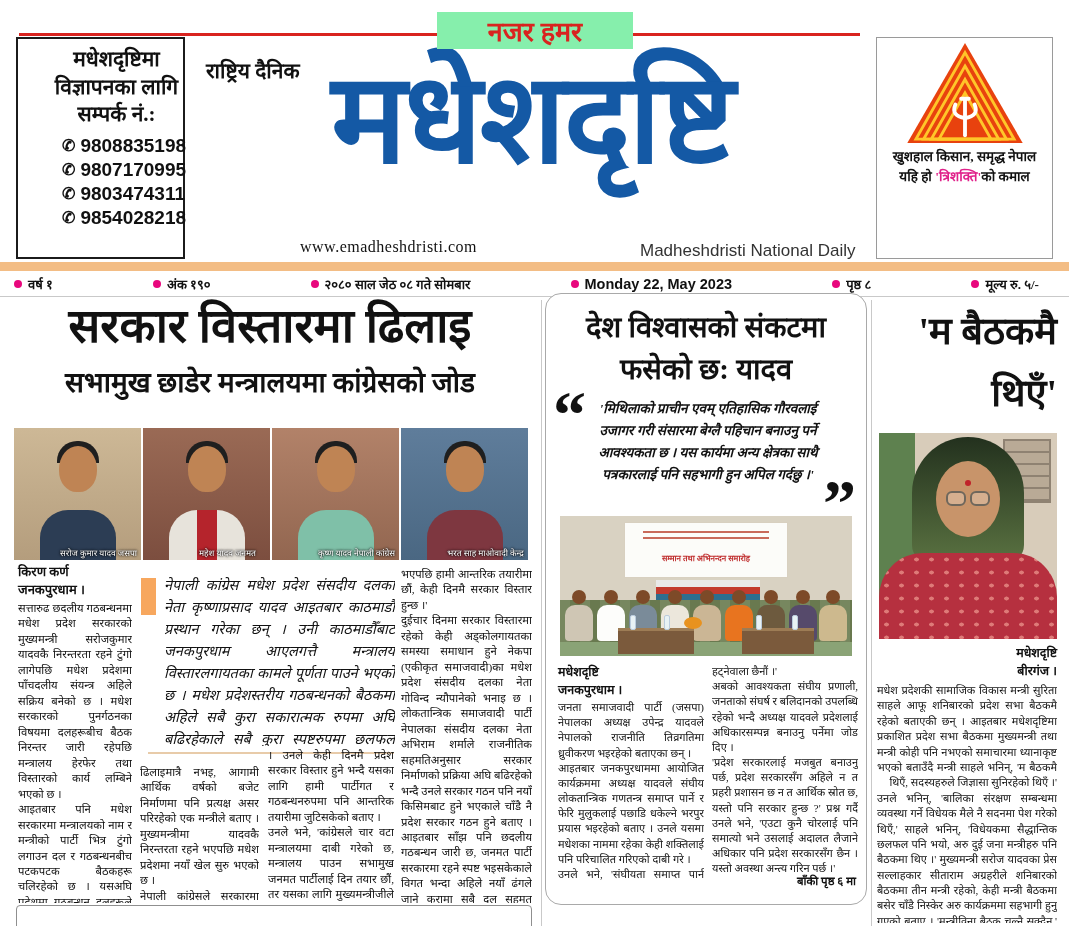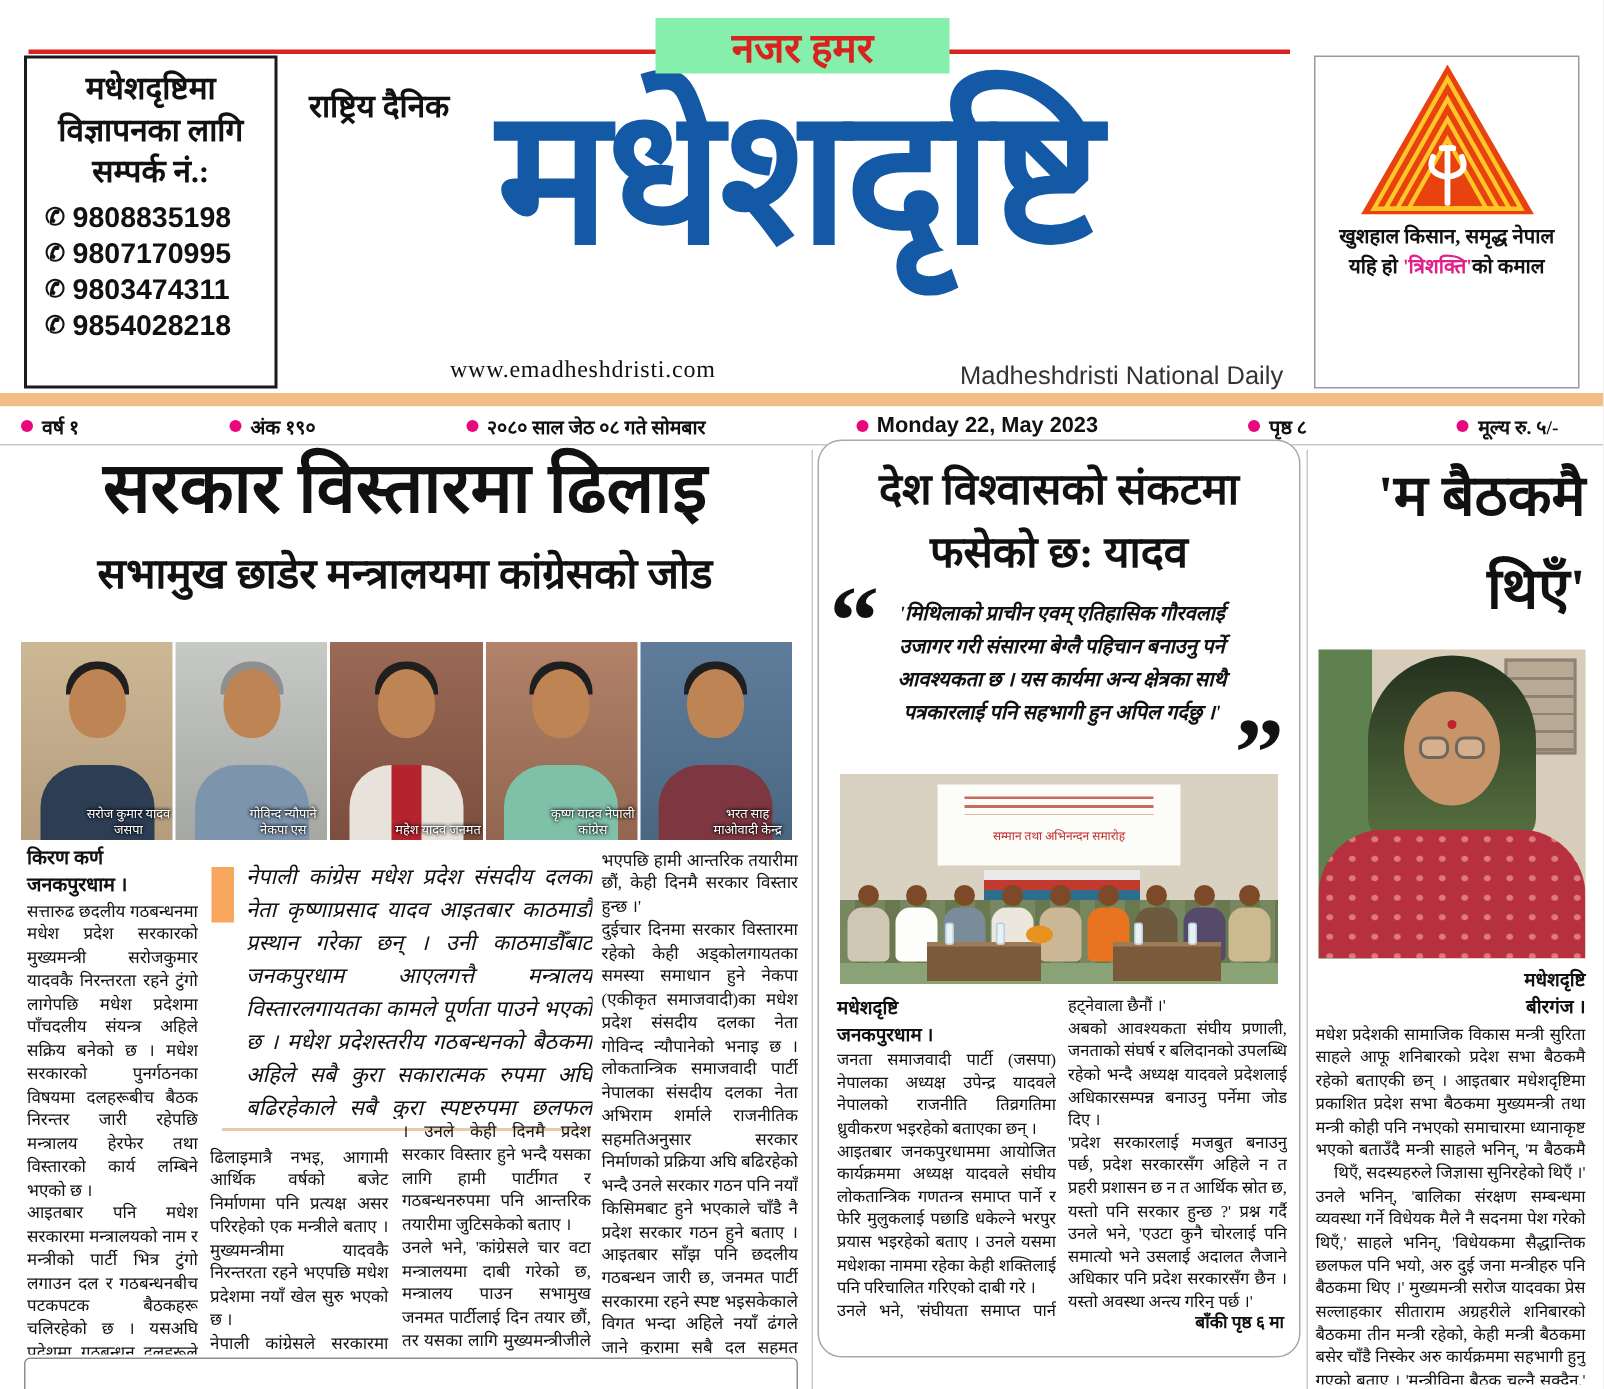--- a/index.html
+++ b/index.html
@@ -6,21 +6,21 @@
   html,body { background:#e9e9e9; }
   body { font-family:"Liberation Serif","DejaVu Sans",serif; color:#111; }
   .page { position:relative; width:1069px; height:926px; margin:0 auto; background:#fff; overflow:hidden; }
   .pre { white-space:pre-line; }
 
   
   .red-rule { position:absolute; top:33px; left:19px; width:841px; height:3px; background:#d9231f; }
   .tagline { position:absolute; top:12px; left:437px; width:196px; text-align:center; background:#86efac; color:#d9231f;
              font-size:27px; font-weight:bold; z-index:2; }
   .ad-left { position:absolute; top:37px; left:16px; width:169px; height:222px; border:2px solid #1b1b1b;
-             text-align:center; padding-top:7px; }
+             text-align:center; padding-top:7px;padding-left:32px; }
   .ad-left-title { font-size:21px; font-weight:bold; line-height:1.32; }
   .phones { margin-top:6px; }
   .phone-row { display:flex; align-items:center; gap:5px; padding-left:12px; margin-top:2px;
                font-family:"Liberation Sans",sans-serif; font-size:19px; font-weight:bold; }
   .phone-icon { font-size:16px; line-height:1; }
   .kicker { position:absolute; top:56px; left:206px; font-size:21px; font-weight:bold; }
   .masthead { position:absolute; top:22px; left:192px; width:680px; text-align:center; font-size:126px; font-weight:bold;
               color:#1459a5; line-height:1.55; letter-spacing:-2px; }
   .website { position:absolute; top:238px; left:300px; font-size:16px; letter-spacing:.5px; }
   .masthead-en { position:absolute; top:241px; left:640px; font-size:17px; color:#333;
@@ -88,21 +88,21 @@
   .open-q { left:7px; top:88px; }
   .close-q { right:10px; top:176px; }
   .c-quote { position:absolute; top:104px; left:38px; width:248px; text-align:center;
              font-style:italic; font-weight:600; font-size:13.5px; line-height:1.62; }
   .c-photo { position:absolute; top:222px; left:14px; width:292px; height:140px; overflow:hidden;
              background:linear-gradient(180deg,#d9d2c2 0 62%,#8aa376 62% 100%); }
   .banner { position:absolute; top:6px; left:64px; width:164px; height:56px; background:#fcfcf9;
             border:1px solid #d8d0c0; text-align:center; padding-top:8px; }
   .banner::before { content:""; display:block; width:78%; height:12px; margin:0 auto 4px;
                     background:repeating-linear-gradient(180deg,#c96a5a 0 2px,transparent 2px 6px); }
-  .banner-text { font-size:8px; font-weight:normal; color:#c03030; }
+  .banner-text { font-size:8px; font-weight:bold; color:#c03030; }
   .flagboard { position:absolute; top:64px; left:96px; width:104px; height:20px;
                background:linear-gradient(180deg,#e9e9e9 0 35%,#c23a2e 35% 68%,#2d6e8f 68%); }
   .sofa { position:absolute; bottom:14px; left:0; width:100%; height:42px;
           background:repeating-linear-gradient(90deg,#77875f 0 10px,#69794f 10px 20px); }
   .fig { position:absolute; top:74px; width:30px; height:52px; }
   .fig::before { content:""; display:block; width:14px; height:14px; border-radius:50%; background:#7d4a28; margin:0 auto; }
   .fig::after { content:""; display:block; width:28px; height:36px; border-radius:10px 10px 4px 4px; margin:1px auto 0; background:#ddd; }
   .f1{left:4px;} .f1::after{background:#cfc6b4;} .f2{left:36px;} .f2::after{background:#fdfdfb;}
   .f3{left:68px;} .f3::after{background:#7a8b99;} .f4{left:100px;} .f4::after{background:#ece7dc;}
   .f5{left:132px;} .f5::after{background:#cbb695;} .f6{left:164px;} .f6::after{background:#e8741f;}
@@ -231,26 +231,20 @@
   <div class="lead-headline">सरकार विस्तारमा ढिलाइ</div>
   <div class="lead-subhead">सभामुख छाडेर मन्त्रालयमा कांग्रेसको जोड</div>
 
   <div class="photo-strip">
     <div class="portrait p1">
         <div class="hair"></div>
         <div class="head"></div>
         <div class="torso"></div>
         <div class="p-caption">सरोज कुमार यादव जसपा</div>
       </div>
-    <div class="portrait p3">
-        <div class="hair"></div>
-        <div class="head"></div>
-        <div class="torso"></div>
-        <div class="p-caption">गोविन्द न्यौपाने नेकपा एस</div>
-      </div>
     <div class="portrait p4">
         <div class="hair"></div>
         <div class="head"></div>
         <div class="torso"></div>
         <div class="p-caption">महेश यादव जनमत</div>
       </div>
     <div class="portrait p5">
         <div class="hair"></div>
         <div class="head"></div>
         <div class="torso"></div>

